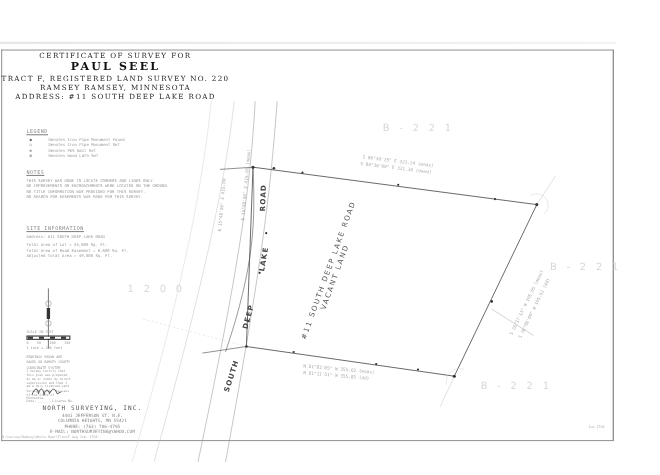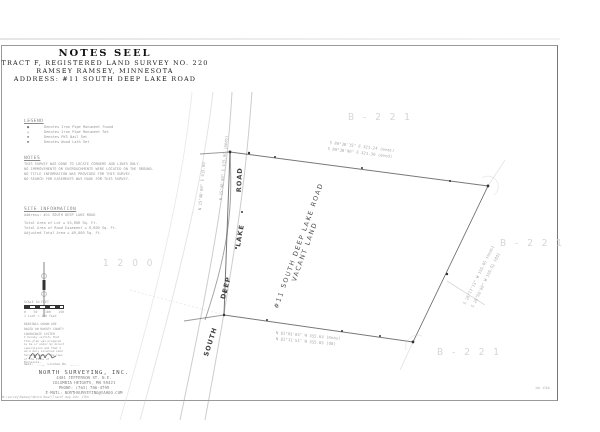--- a/index.html
+++ b/index.html
@@ -26,21 +26,22 @@
     .brg { font-size: 4px; color: #aaa; }
     .sheet-no { position: absolute; left: 535px; top: 386px; font-size: 3px; color: #aaa; }
   </style>
 </head>
 <body>
 
 <div class="shadow-line"></div>
 <div class="sheet"></div>
 
 <div class="title-block">
-  <div class="t2">NOTES SEEL</div>
+  <div class="t1">CERTIFICATE OF SURVEY FOR</div>
+  <div class="t2">PAUL SEEL</div>
   <div class="t3">TRACT F, REGISTERED LAND SURVEY NO. 220</div>
   <div class="t3">RAMSEY RAMSEY, MINNESOTA</div>
   <div class="t3">ADDRESS: #11 SOUTH DEEP LAKE ROAD</div>
 </div>
 
 <div class="sec" style="top:118px;">
   <div class="sec-h">LEGEND</div>
   <div class="leg-row">
       <span class="leg-sym">●</span>
       <span>Denotes Iron Pipe Monument Found</span>
@@ -160,21 +161,21 @@
 <div class="rot lot-label" style="left:290px;top:280px;transform:rotate(-70deg);">VACANT LAND</div>
 
 <div class="rot road-label" style="left:202px;top:355px;transform:rotate(-72deg);">SOUTH</div>
 <div class="rot road-label" style="left:219px;top:298px;transform:rotate(-75deg);">DEEP</div>
 <div class="rot road-label" style="left:234px;top:246px;transform:rotate(-80deg);">LAKE</div>
 <div class="rot road-label" style="left:235px;top:192px;transform:rotate(-88deg);">ROAD</div>
 
 <div class="rot adj" style="left:348px;top:112px;">B - 2 2 1</div>
 <div class="rot adj" style="left:500px;top:238px;">B - 2 2 1</div>
 <div class="rot adj" style="left:437px;top:347px;">B - 2 2 1</div>
-<div class="rot adj" style="left:103px;top:258px;">1 2 0 0</div>
+<div class="rot adj" style="left:116px;top:258px;">1 2 0 0</div>
 
 <div class="rot brg" style="left:330px;top:140px;transform:rotate(7deg);">S 80°38'15" E   321.24 (meas)</div>
 <div class="rot brg" style="left:328px;top:146px;transform:rotate(7deg);">S 80°38'00" E   321.30 (deed)</div>
 <div class="rot brg" style="left:276px;top:330px;transform:rotate(5deg);">N 81°03'05" W   355.63 (meas)</div>
 <div class="rot brg" style="left:276px;top:336px;transform:rotate(5deg);">N 81°11'51" W   355.85 (dd)</div>
 <div class="rot brg" style="left:462px;top:303px;transform:rotate(-64deg);">S 26°17'13" W   195.65 (meas)</div>
 <div class="rot brg" style="left:470px;top:306px;transform:rotate(-64deg);">S 26°08'00" W   195.52 (dd)</div>
 <div class="rot brg" style="left:197px;top:210px;transform:rotate(-85deg);">N 15°48'00" E  415.00</div>
 <div class="rot brg" style="left:218px;top:200px;transform:rotate(-85deg);">N 15°48'00" E  415.00 (meas)</div>
 

